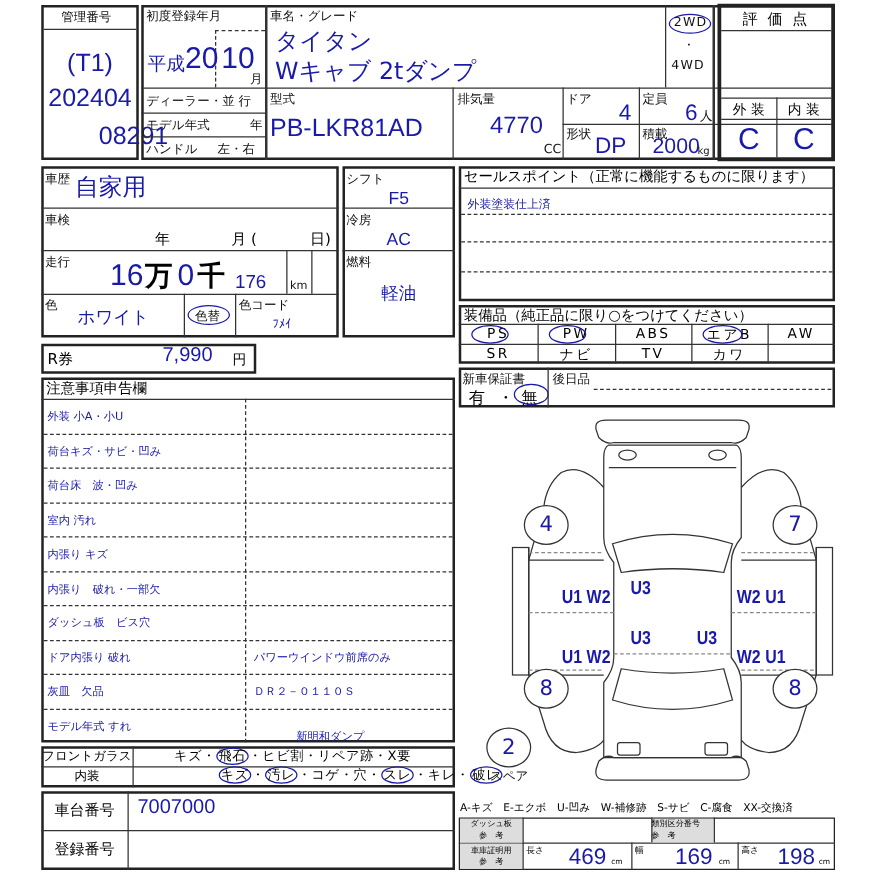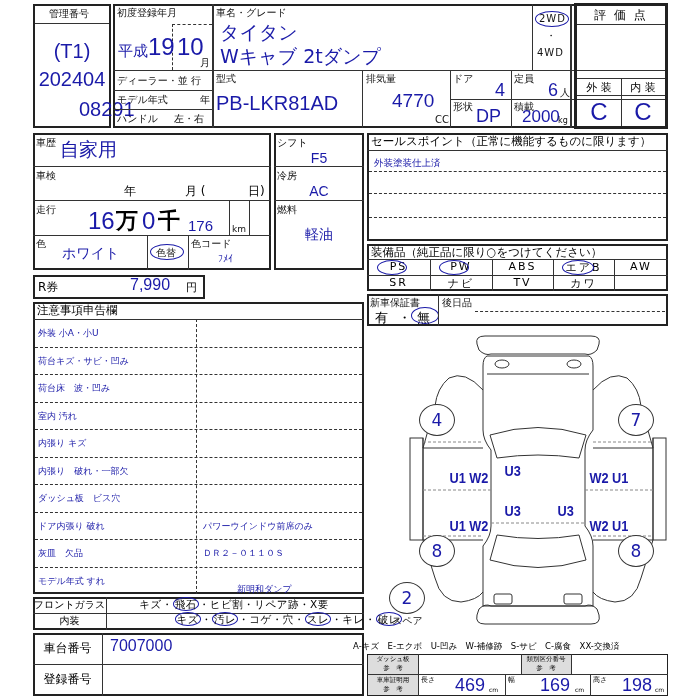--- a/index.html
+++ b/index.html
@@ -29,21 +29,21 @@
   <div class="abs blue big" style="left:0;top:62px;width:74px;text-align:center;font-size:20px;">202404</div>
   <div class="abs blue big" style="left:0;top:92px;width:74px;text-align:center;font-size:20px;padding-left:44px;">08291</div>
 </div>
 
 <div class="box" style="left:113px;top:4px;width:555px;height:124px;"></div>
 
 <div class="lbl" style="left:117px;top:6px;">初度登録年月</div>
 <div class="dh" style="left:172px;top:24px;width:40px;"></div>
 <div class="dv" style="left:172px;top:24px;height:46px;"></div>
 <div class="abs blue" style="left:118px;top:42px;font-size:15px;">平成</div>
-<div class="abs blue big" style="left:148px;top:33px;font-size:24px;">19</div>
+<div class="abs blue big" style="left:148px;top:33px;font-size:24px;">20</div>
 <div class="abs blue big" style="left:177px;top:33px;font-size:24px;">10</div>
 <div class="lbl" style="left:200px;top:56px;">月</div>
 <div class="vl" style="left:212px;top:4px;height:124px;border-left-width:2px;"></div>
 <div class="hl" style="left:113px;top:70px;width:100px;"></div>
 <div class="lbl" style="left:117px;top:74px;">ディーラー・並 行</div>
 <div class="hl" style="left:113px;top:90px;width:100px;"></div>
 <div class="lbl" style="left:117px;top:93px;">モデル年式</div>
 <div class="lbl" style="left:200px;top:93px;">年</div>
 <div class="hl" style="left:113px;top:109px;width:100px;"></div>
 <div class="lbl" style="left:117px;top:112px;">ハンドル</div>
@@ -276,34 +276,34 @@
 <div class="tire" style="left:389px;top:582px;">2</div>
 <div class="lbl" style="left:392px;top:614px;">スペア</div>
 <div class="dmg" style="left:446px;top:469px;">U1 W2</div>
 <div class="dmg" style="left:446px;top:517px;">U1 W2</div>
 <div class="dmg" style="left:586px;top:469px;">W2 U1</div>
 <div class="dmg" style="left:586px;top:517px;">W2 U1</div>
 <div class="dmg" style="left:503px;top:462px;">U3</div>
 <div class="dmg" style="left:503px;top:502px;">U3</div>
 <div class="dmg" style="left:556px;top:502px;">U3</div>
 
-<div class="abs" style="left:353px;top:641px;font-size:8.5px;white-space:nowrap;">A-キズ　E-エクボ　U-凹み　W-補修跡　S-サビ　C-腐食　XX-交換済</div>
+<div class="abs" style="left:368px;top:641px;font-size:8.5px;white-space:nowrap;">A-キズ　E-エクボ　U-凹み　W-補修跡　S-サビ　C-腐食　XX-交換済</div>
 
 <div class="box" style="left:367px;top:654px;width:301px;height:42px;border-width:1.5px;"></div>
 <div class="hl" style="left:367px;top:674px;width:301px;"></div>
 <div class="abs" style="left:368px;top:655px;width:50px;height:19px;background:#ddd;"></div>
 <div class="abs" style="left:368px;top:675px;width:50px;height:20px;background:#ddd;"></div>
 <div class="abs" style="left:521px;top:655px;width:50px;height:19px;background:#ddd;"></div>
 <div class="vl" style="left:418px;top:654px;height:42px;"></div>
 <div class="vl" style="left:521px;top:654px;height:20px;"></div>
 <div class="vl" style="left:571px;top:654px;height:20px;"></div>
 <div class="vl" style="left:505px;top:674px;height:22px;"></div>
 <div class="vl" style="left:590px;top:674px;height:22px;"></div>
 <div class="abs" style="left:368px;top:655px;width:50px;text-align:center;font-size:6.5px;line-height:9px;"><span>ダッシュ板</span><br><span>参　考</span></div>
-<div class="abs" style="left:521px;top:655px;width:50px;text-align:center;font-size:6.5px;line-height:9px;"><span>類別区分番号</span><br><span>参　考</span></div>
+<div class="abs" style="left:521px;top:655px;width:50px;text-align:left;font-size:6.5px;line-height:9px;"><span>類別区分番号</span><br><span>参　考</span></div>
 <div class="abs" style="left:368px;top:676px;width:50px;text-align:center;font-size:6.5px;line-height:9px;"><span>車庫証明用</span><br><span>参　考</span></div>
 <div class="abs" style="left:421px;top:675px;font-size:7px;">長さ</div>
 <div class="abs blue big" style="left:455px;top:675px;font-size:18px;">469</div>
 <div class="abs" style="left:489px;top:686px;font-size:6px;">cm</div>
 <div class="abs" style="left:508px;top:675px;font-size:7px;">幅</div>
 <div class="abs blue big" style="left:540px;top:675px;font-size:18px;">169</div>
 <div class="abs" style="left:575px;top:686px;font-size:6px;">cm</div>
 <div class="abs" style="left:593px;top:675px;font-size:7px;">高さ</div>
 <div class="abs blue big" style="left:622px;top:675px;font-size:18px;">198</div>
 <div class="abs" style="left:655px;top:686px;font-size:6px;">cm</div>

